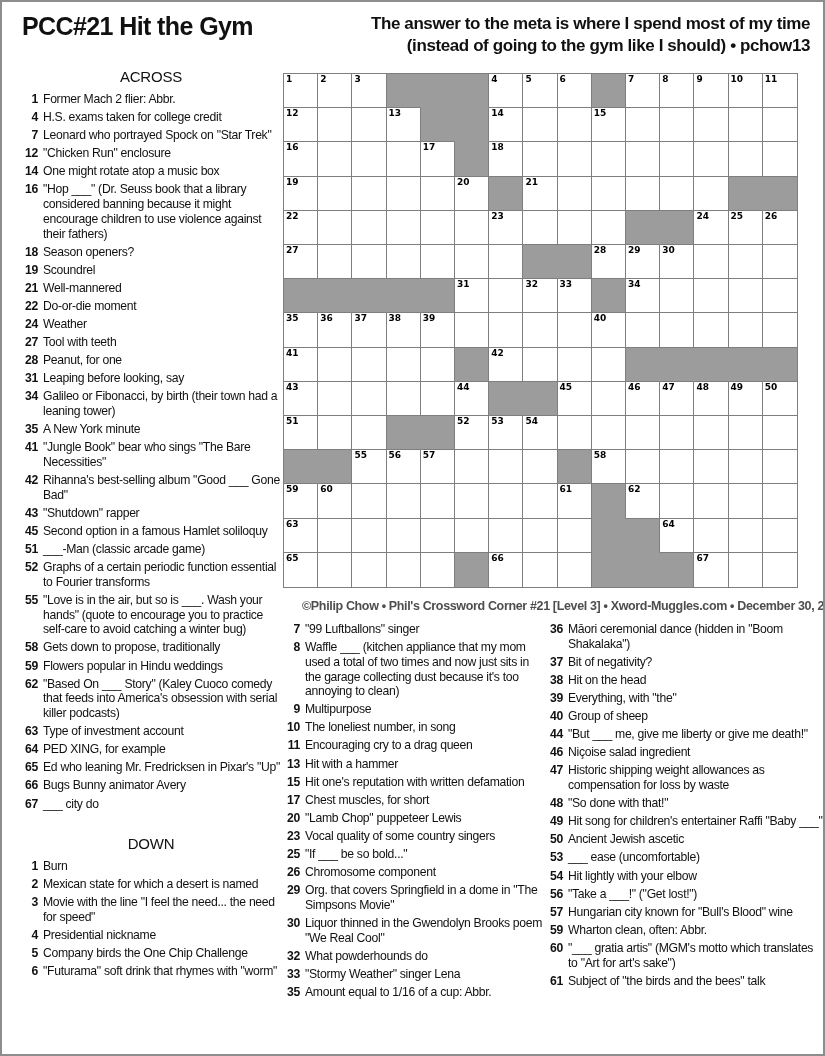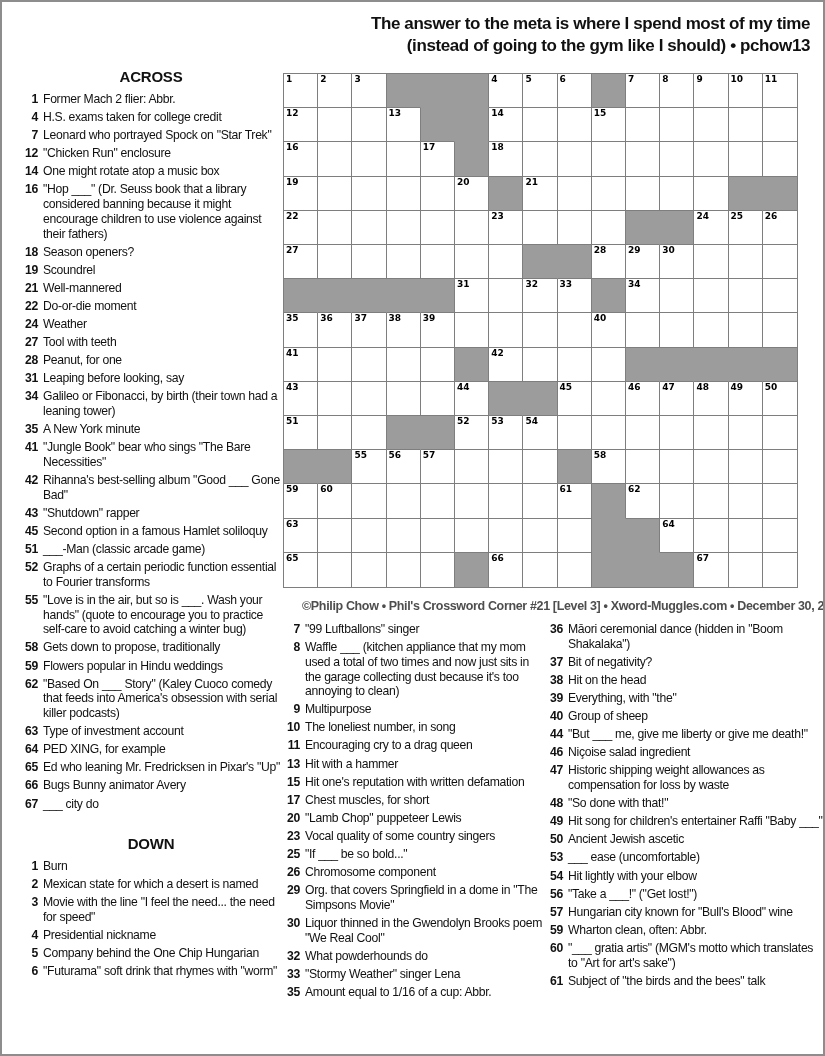--- a/index.html
+++ b/index.html
@@ -14,21 +14,21 @@
   }
   .meta {
     position:absolute; top:11px; right:13px; text-align:right;
     font-weight:bold; font-size:17px; line-height:22px; letter-spacing:-0.4px;margin-left:46px;
   }
   .clue-col { position:absolute; }
   #left-col  { left:16px;  top:66px;  width:266px; }
   #down-col2 { left:283px; top:620px; width:258px; }
   #down-col3 { left:546px; top:620px; width:277px; }
   .list-header {
-    text-align:center; font-weight:bold; font-size:15px;
+    text-align:center; font-weight:normal; font-size:15px;
     letter-spacing:-0.2px; margin-bottom:7px;
   }
   #down-header { margin-top:24px; }
   .clue {
     display:flex; margin-bottom:3.4px;
     font-size:12.2px; line-height:14.7px; letter-spacing:-0.3px;
   }
   .cnum { flex:0 0 20px; text-align:right; font-weight:bold; margin-right:5px; }
   .bcol .cnum { flex:0 0 15px; }
   .ctext { flex:1 1 auto; }
@@ -59,20 +59,21 @@
     font-weight:bold; font-size:12.5px; letter-spacing:-0.35px;
     color:var(--copyright-color); white-space:nowrap;margin-left:19px;
   }
   :root { --black-cell:#9c9c9c; --grid-line:#7e7e7e; --copyright-color:#4e4e4e; }
 </style>
 </head>
 <body>
 
 <div class="page">
 
+  <div class="title">PCC#21 Hit the Gym</div>
 
   <div class="meta">
     <div>The answer to the meta is where I spend most of my time</div>
     <div>(instead of going to the gym like I should) • pchow13</div>
   </div>
 
   <div class="clue-col" id="left-col">
     <div class="list-header">ACROSS</div>
     <div id="across-list">
         <div class="clue">
@@ -213,21 +214,21 @@
         <div class="clue">
           <span class="cnum">3</span>
           <span class="ctext">Movie with the line "I feel the need... the need for speed"</span>
         </div>
         <div class="clue">
           <span class="cnum">4</span>
           <span class="ctext">Presidential nickname</span>
         </div>
         <div class="clue">
           <span class="cnum">5</span>
-          <span class="ctext">Company behind the One Chip Hungarian</span>
+          <span class="ctext">Company birds the One Chip Challenge</span>
         </div>
         <div class="clue">
           <span class="cnum">6</span>
           <span class="ctext">"Futurama" soft drink that rhymes with "worm"</span>
         </div>
       </div>
   </div>
 
   <div id="grid">
       <div class="cell">

